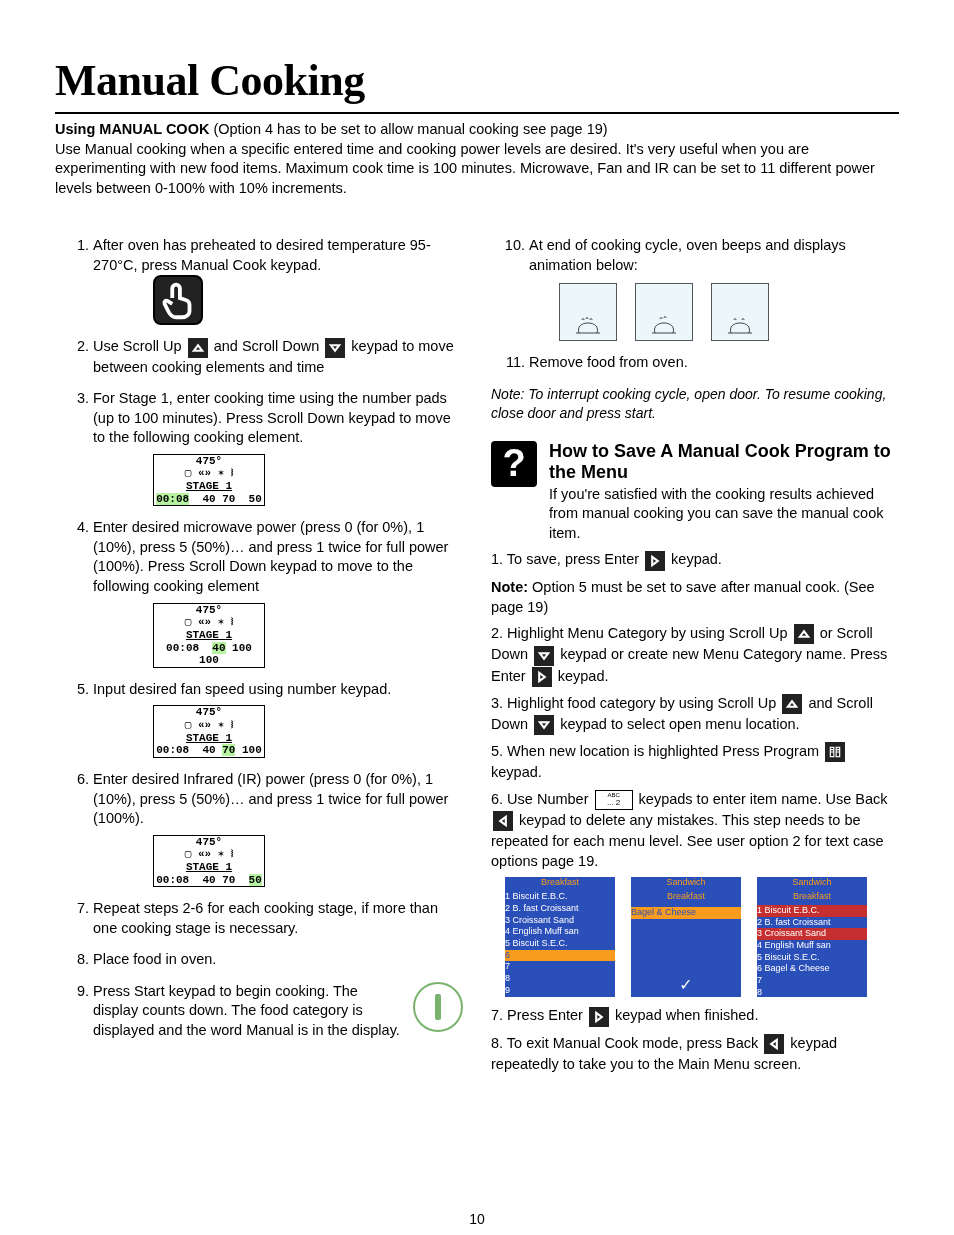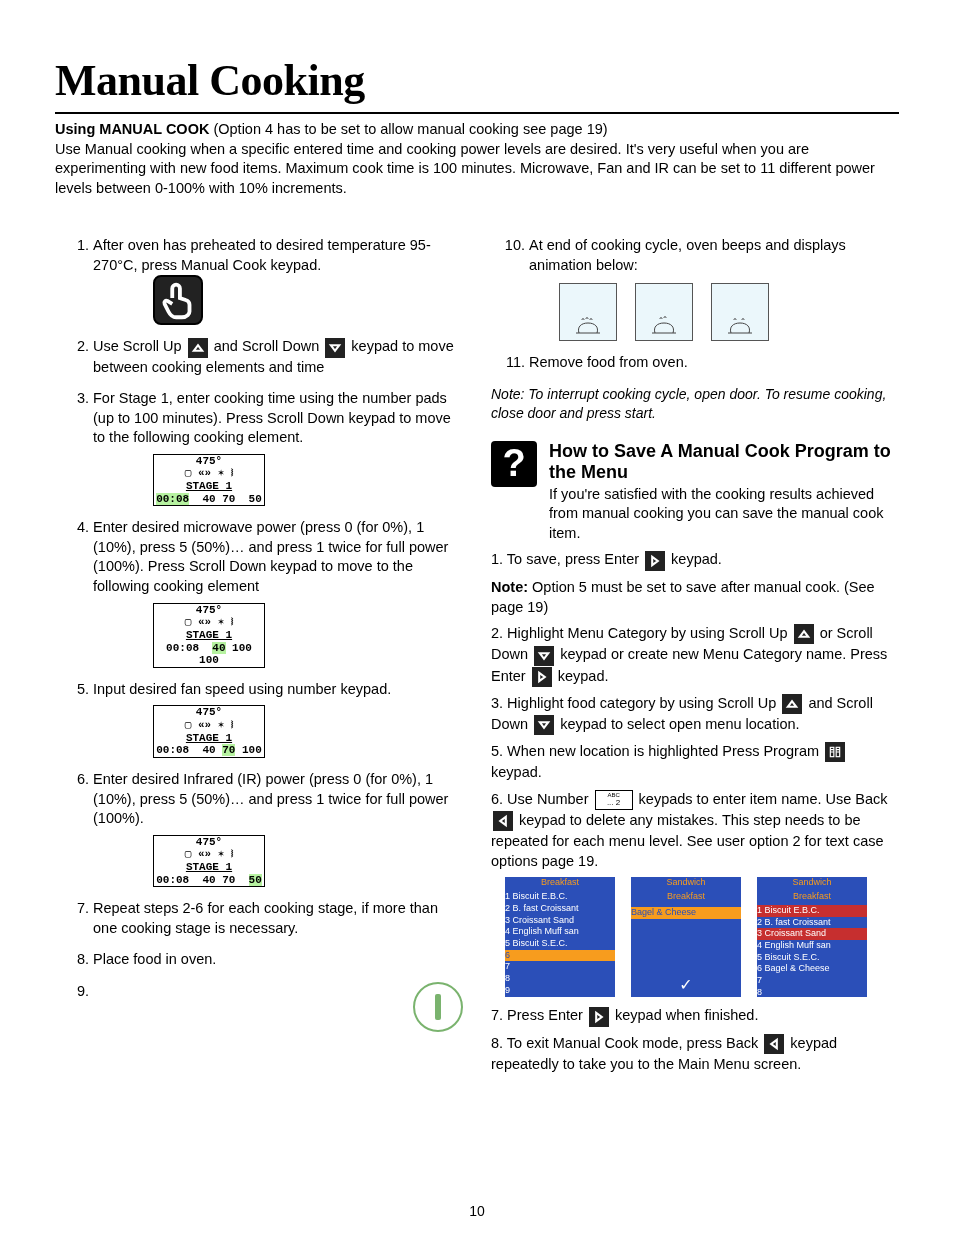--- a/index.html
+++ b/index.html
@@ -86,21 +86,21 @@
   .menu-screens { display:flex; gap:16px; margin:6px 0 8px 14px; }
   .menu-screen {
     width:110px; height:120px; background:#2B4FB8; color:#fff; font-size:9px;
     box-sizing:border-box; line-height:1.3; position:relative;
   }
   .menu-screen .title { color:#F79C1E; text-align:center; font-size:9px; margin-bottom:2px;}
   .menu-screen .item { white-space:nowrap; overflow:hidden; }
   .menu-screen .hl-orange { background:#F79C1E; color:#2B4FB8; }
   .menu-screen .hl-red { background:#C62F2F; }
   .menu-screen .check { position:absolute; bottom:2px; left:50%; transform:translateX(-50%); color:#fff; font-size:16px;}
-  .page-num { position:absolute; bottom:16px; left:0; right:0; text-align:center; font-size:14px;}
+  .page-num { position:absolute; bottom:8px; left:0; right:0; text-align:center; font-size:14px;}
   .abc2-key {
     display:inline-flex; align-items:center; justify-content:center; flex-direction:column;
     width:36px; height:18px; border:1px solid #000; font-size:8px; vertical-align:middle; background:#fff;
     line-height:0.9; margin:0 2px;
   }
 </style>
 </head>
 <body>
 
 <h1>Manual Cooking</h1>
@@ -164,20 +164,21 @@
           <div class="row" style="text-decoration:underline">STAGE 1</div>
           <div class="row">00:08&nbsp;&nbsp;40 70&nbsp;&nbsp;<span class="hl">50</span></div>
         </div>
       </li>
       <li>Repeat steps 2-6 for each cooking stage, if more than one cooking stage is necessary.</li>
       <li>Place food in oven.</li>
       <li>
         <div class="start-icon">
             <span></span>
           </div>
+        <span>Press Start keypad to begin cooking. The display counts down. The food category is displayed and the word Manual is in the display.</span>
       </li>
     </ol>
   </div>
 
   <div class="col">
     <ol class="steps" start="10">
       <li><span>At end of cooking cycle, oven beeps and displays animation below:</span>
         <div class="anim-row">
           <div class="anim-cell">
               <svg width="30" height="20" viewBox="0 0 30 20">

